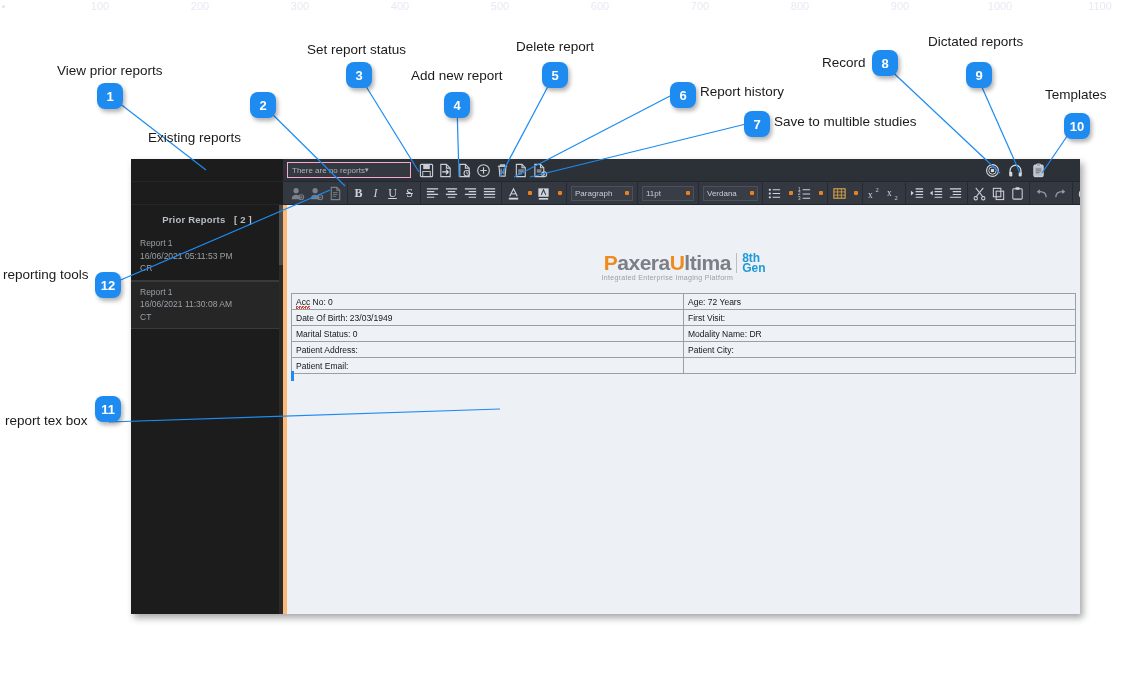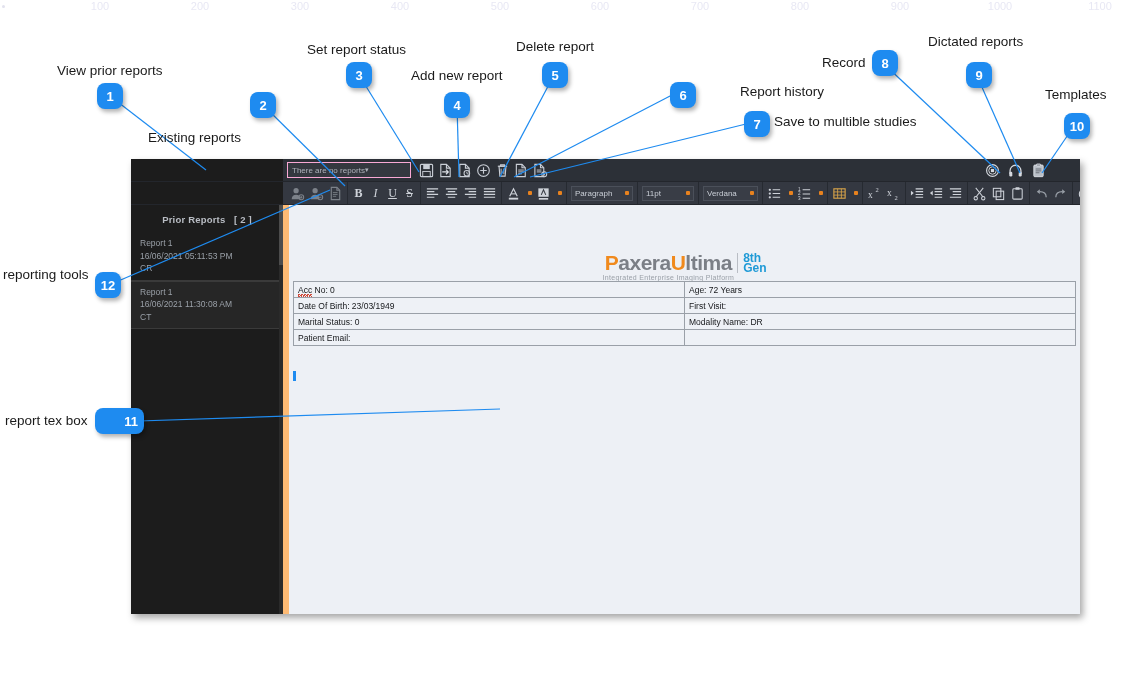--- a/index.html
+++ b/index.html
@@ -79,21 +79,21 @@
     display:flex;align-items:center;justify-content:space-between;padding:0 3px;
     box-sizing:border-box;font-size:8px;color:#c9ced6;cursor:pointer;
   }
   .dot-o{width:4px;height:4px;background:#e8821e;border-radius:1px;flex-shrink:0;margin-left:3px;}
 
   
   .appbody{flex:1;display:flex;min-height:0;}
   .sidebar{
     width:152px;background:#1c1c1c;flex-shrink:0;
     display:flex;flex-direction:column;
-    border-right:6px solid #fdba74;
+    border-right:4px solid #fdba74;
     position:relative;
   }
   .sb-title{
     text-align:center;color:#b9bdc4;font-size:9.5px;font-weight:bold;
     padding:9px 0 8px 0;letter-spacing:.2px;
     font-family:"Liberation Sans",sans-serif;
   }
   .sb-title .cnt{font-weight:bold;}
   .rep-item{
     padding:4px 0 5px 9px;color:#9aa0a8;font-size:8.5px;line-height:12.5px;
@@ -115,21 +115,21 @@
   .logo .l1{font-size:21px;font-weight:bold;letter-spacing:-.5px;line-height:20px;}
   .logo .or{color:#f08a1d;}
   .logo .gy{color:#7b7f86;}
   .logo .gen{color:#1f9ad6;font-size:12px;font-weight:bold;line-height:10px;
     display:inline-block;vertical-align:top;padding-left:5px;margin-left:3px;
     border-left:1.5px solid #b9bdc4;text-align:left;}
   .logo .sub{font-size:7px;color:#9aa0a8;letter-spacing:.3px;margin-top:1px;}
   .logo-row{display:inline-flex;align-items:flex-start;}
 
   .ptable{
-    margin:0 4px 0 4px;border:1.5px solid #6b7078;border-collapse:collapse;width:calc(100% - 8px);
+    margin:12px 4px 0 4px;border:1.5px solid #6b7078;border-collapse:collapse;width:calc(100% - 8px);
     background:#eef1f6;
   }
   .ptable td{
     border:1px solid #9aa0a8;font-size:8.5px;color:#15171a;
     padding:2px 4px;height:11px;width:50%;
     font-family:"Liberation Sans",sans-serif;
   }
   .sp{border-bottom:1px dotted #d04a3a;
       background-image:repeating-linear-gradient(-45deg,#d04a3a 0 1px,transparent 1px 2px);
       background-repeat:repeat-x;background-position:bottom left;background-size:3px 2px;
@@ -457,20 +457,24 @@
                 <td><span class="sp">Acc</span> No: 0</td>
                 <td>Age: 72 Years</td>
               </tr>
               <tr>
                 <td>Date Of Birth: 23/03/1949</td>
                 <td>First Visit:</td>
               </tr>
               <tr>
                 <td>Marital Status: 0</td>
                 <td>Modality Name: DR</td>
+              </tr>
+              <tr>
+                <td>Patient Address:</td>
+                <td>Patient City:</td>
               </tr>
               <tr>
                 <td>Patient Email:</td>
                 <td></td>
               </tr>
             </tbody>
         </table>
 
         <div class="caret-mark"></div>
       </div>
@@ -497,26 +501,26 @@
     <div class="anno-label" style="left: 57px; top: 63px;">View prior reports</div>
     <div class="callout" style="left: 250px; top: 92px;">2</div>
     <div class="anno-label" style="left: 148px; top: 98px; margin-top: 32px;">Existing reports</div>
     <div class="callout" style="left: 346px; top: 62px;">3</div>
     <div class="anno-label" style="left: 307px; top: 42px;">Set report status</div>
     <div class="callout" style="left: 444px; top: 92px;">4</div>
     <div class="anno-label" style="left: 411px; top: 68px;">Add new report</div>
     <div class="callout" style="left: 542px; top: 62px;">5</div>
     <div class="anno-label" style="left: 516px; top: 39px;">Delete report</div>
     <div class="callout" style="left: 670px; top: 82px;">6</div>
-    <div class="anno-label" style="left: 740px; top: 84px;">Report history</div>
+    <div class="anno-label" style="left: 700px; top: 84px;">Report history</div>
     <div class="callout" style="left: 744px; top: 111px;">7</div>
     <div class="anno-label" style="left: 774px; top: 114px;">Save to multible studies</div>
     <div class="callout" style="left: 872px; top: 50px;">8</div>
     <div class="anno-label" style="left: 822px; top: 55px;">Record</div>
     <div class="callout" style="left: 966px; top: 62px;">9</div>
     <div class="anno-label" style="left: 928px; top: 34px;">Dictated reports</div>
     <div class="callout" style="left: 1064px; top: 113px;">10</div>
     <div class="anno-label" style="left: 1045px; top: 87px;">Templates</div>
-    <div class="callout" style="left: 95px; top: 408px; padding-left: 23px;">11</div>
+    <div class="callout" style="left: 95px; top: 396px;">11</div>
     <div class="anno-label" style="left: 5px; top: 413px;">report tex box</div>
     <div class="callout" style="left: 95px; top: 272px;">12</div>
     <div class="anno-label" style="left: 3px; top: 267px;">reporting tools</div>
   </div>
 
 </body></html>

